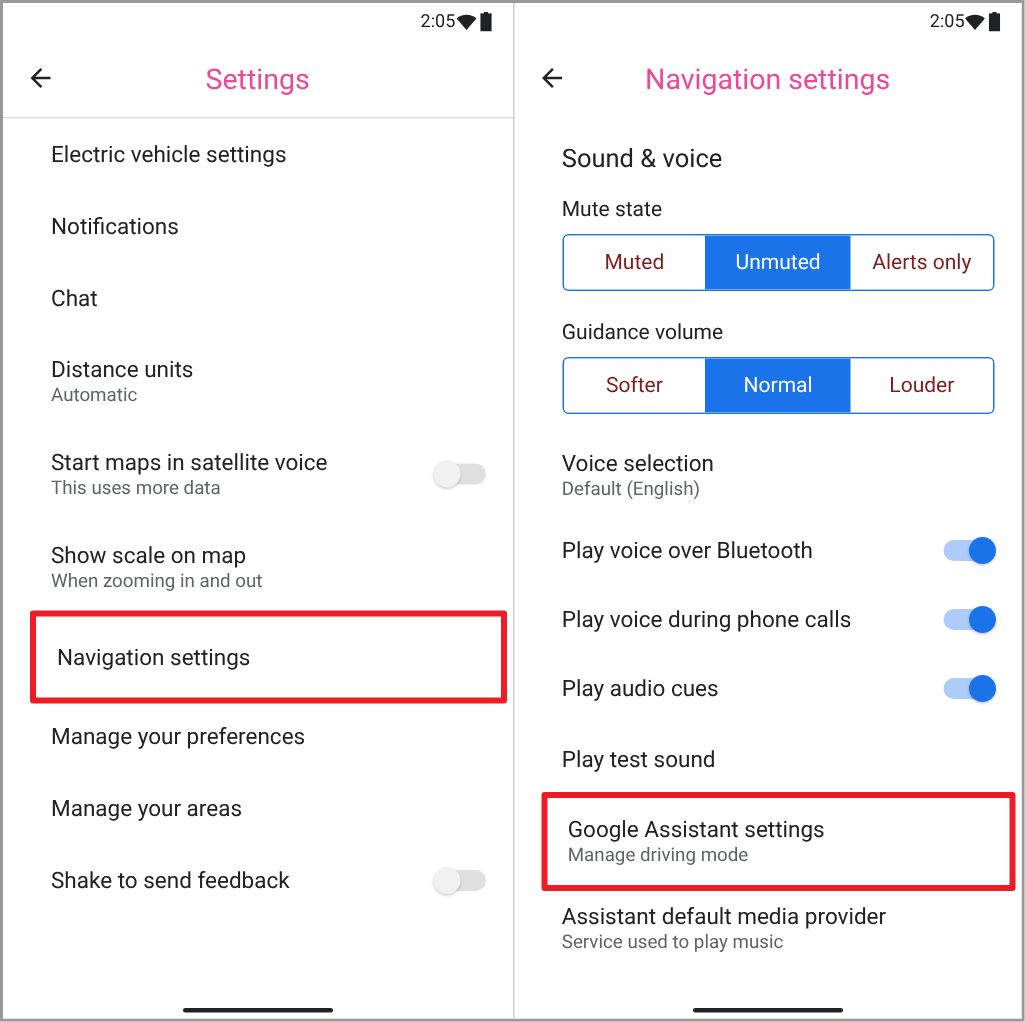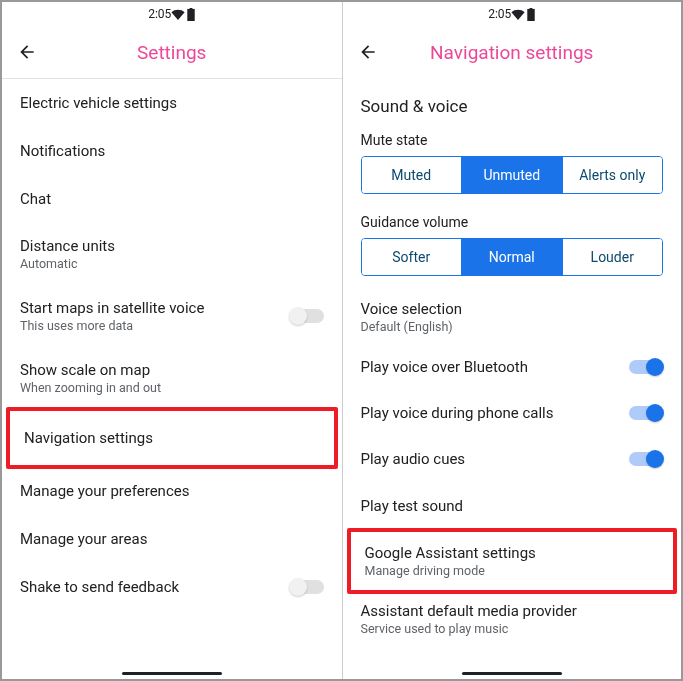--- a/index.html
+++ b/index.html
@@ -23,21 +23,21 @@
     height: 100%;
     background: #fff;
     position: relative;
     overflow: hidden;
   }
   .phone + .phone { border-left: 1px solid #ccc; }
   .statusbar {
     height: 24px;
     display: flex;
     align-items: center;
-    justify-content: center;
+    justify-content: flex-end;
     padding: 0 14px;
     font-size: 12px;
     color: #202124;
   }
   .status-icons { display: flex; align-items: center; gap: 2px; }
   .header {
     height: 52px;
     display: flex;
     align-items: center;
     padding: 0 14px;
@@ -51,21 +51,21 @@
   .header-title {
     position: absolute;
     left: 0; right: 0;
     text-align: center;
     font-size: 19px;
     color: #ec4899;
     pointer-events: none;
     font-weight: 400;
   }
   .divider { height: 1px; background: #e0e0e0; }
-  .content { overflow-y: auto; height: calc(100% - 76px - 14px); }
+  .content { overflow-y: auto; height: calc(100% - 76px - 14px); margin-left: 14px; }
   .row {
     padding: 14px 18px;
     display: flex;
     align-items: center;
     justify-content: space-between;
     min-height: 48px;
     cursor: pointer;
   }
   .row-text { display: flex; flex-direction: column; }
   .row-title { font-size: 15px; color: #202124; }
@@ -102,21 +102,21 @@
     margin: 0 18px 14px;
     border: 1px solid #1a73e8;
     border-radius: 4px;
     overflow: hidden;
   }
   .seg {
     flex: 1;
     text-align: center;
     padding: 10px 4px;
     font-size: 14px;
-    color: #0c4a6e;
+    color: #7f1d1d;
     background: #fff;
     cursor: pointer;
   }
   .seg + .seg { border-left: 1px solid #1a73e8; }
   .seg.active { background: #1a73e8; color: #fff; }
   .row-toggle {
     padding: 14px 18px;
     display: flex;
     align-items: center;
     justify-content: space-between;

